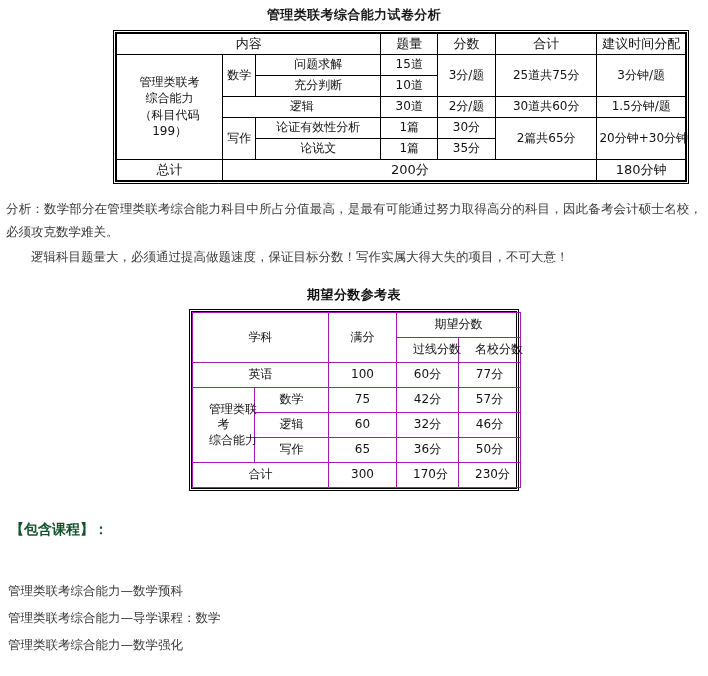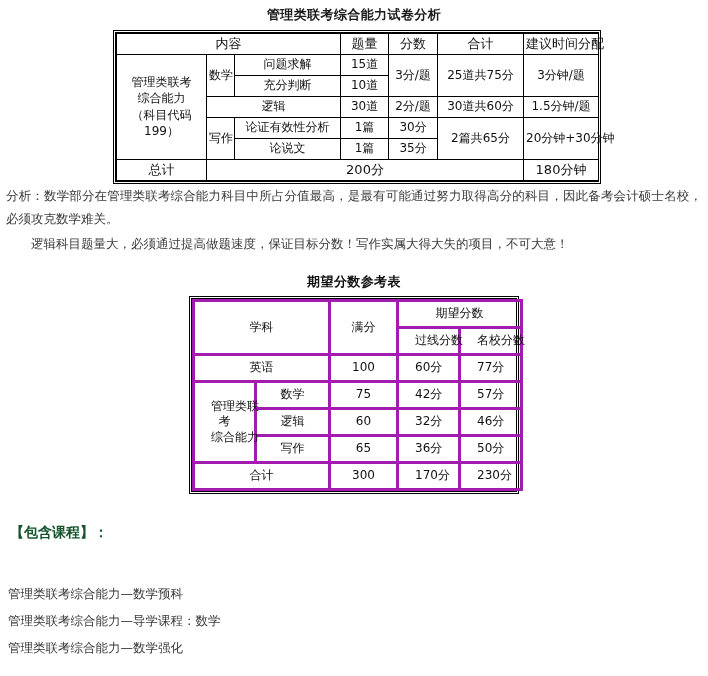--- a/index.html
+++ b/index.html
@@ -30,21 +30,21 @@
     text-align: center;
     font-size: 13px;
     font-weight: bold;
     color: #111111;
     margin: 0 0 5px 0;
     letter-spacing: 0.4px;
   }
 
   
   .exam-table-wrap {
-    width: 488px;
+    width: 576px;
     margin: 0 auto 0 113px;
     border: 3px double #000;
     box-sizing: border-box;
     background: #fff;
   }
   .exam-table {
     border-collapse: collapse;
     width: 100%;
     font-size: 12px;
     color: #111;
@@ -75,36 +75,36 @@
     background: #fff;
   }
   .score-table {
     border-collapse: collapse;
     width: 100%;
     font-size: 12px;
     color: #111;
     table-layout: fixed;
   }
   .score-table td, .score-table th {
-    border: 3px solid #a21caf;
+    border: 1px solid #a21caf;
     text-align: center;
     vertical-align: middle;
     padding: 2px 16px;
     font-weight: normal;
     line-height: 1.3;
     white-space: nowrap;
     height: 20px;
   }
 
   
   .analysis {
     font-size: 12.5px;
     color: #3a3a3a;
     line-height: 1.85;
-    margin: 0 6px 0 6px;
+    margin: 13px 6px 0 6px;
     text-align: justify;
   }
   .analysis.indent {
     text-indent: 2em;
     margin-top: 2px;
   }
 
   
   .course-heading {
     font-size: 14px;

